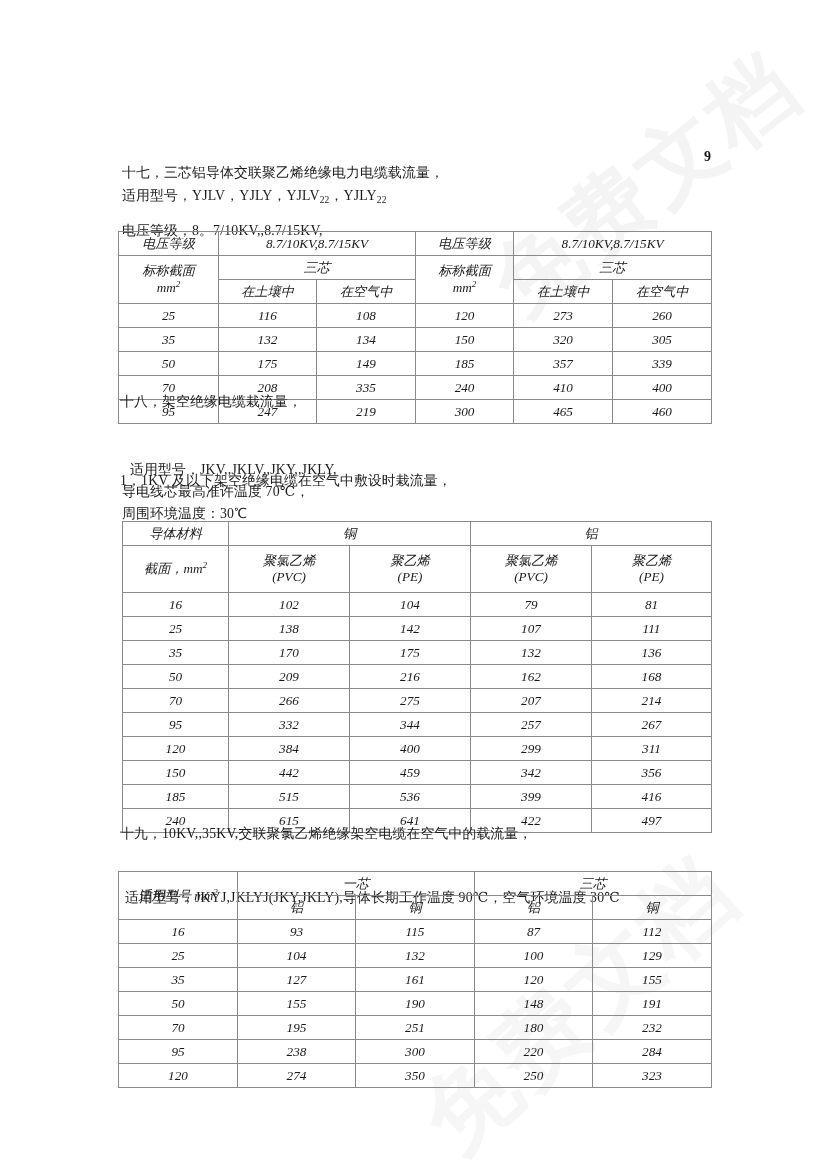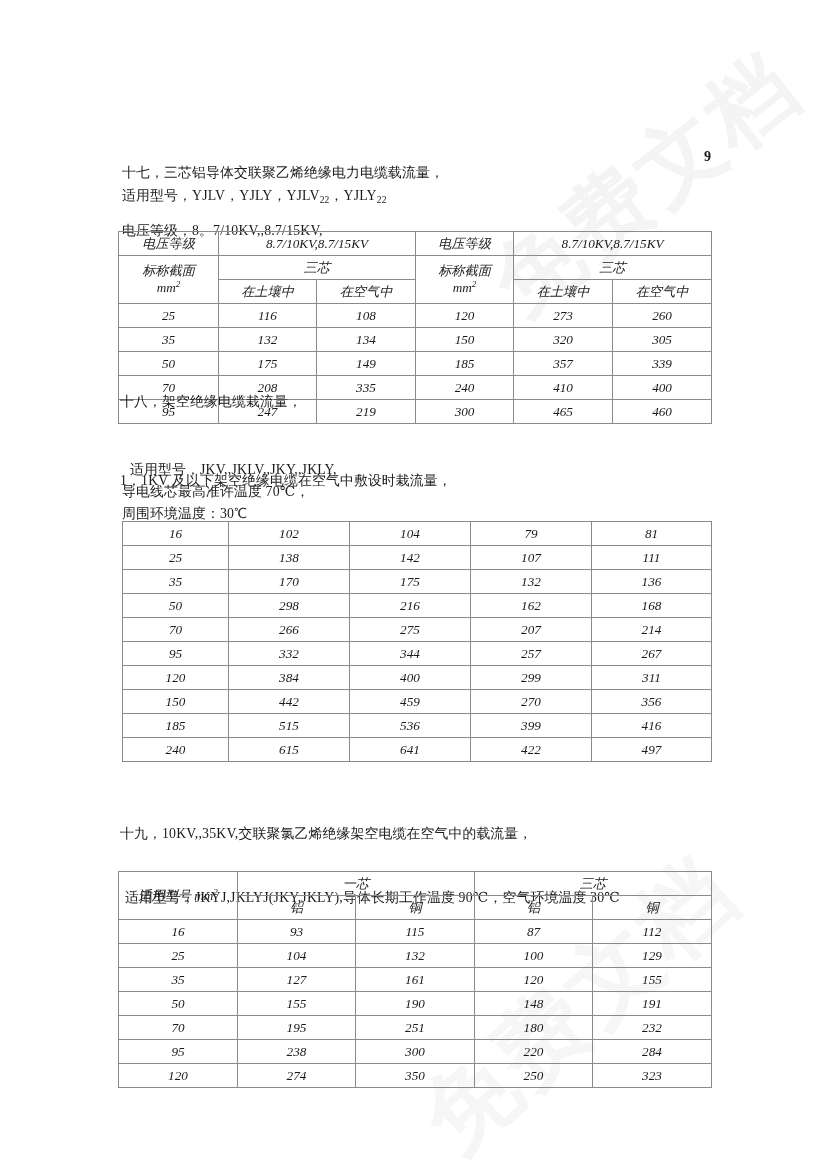--- a/index.html
+++ b/index.html
@@ -243,20 +243,44 @@
     <table class="dt" id="table2">
       <colgroup>
           <col class="c1">
           <col class="c2">
           <col class="c3">
           <col class="c4">
           <col class="c5">
         </colgroup>
       <tbody>
         <tr>
+          <td>导体材料</td>
+          <td colspan="2">铜</td>
+          <td colspan="2">铝</td>
+        </tr>
+        <tr>
+          <td class="hd2"><span>截面，mm</span><sup class="sq">2</sup></td>
+          <td class="hd2">
+            <span class="two-line">聚氯乙烯</span>
+            <span class="two-line">(PVC)</span>
+          </td>
+          <td class="hd2">
+            <span class="two-line">聚乙烯</span>
+            <span class="two-line">(PE)</span>
+          </td>
+          <td class="hd2">
+            <span class="two-line">聚氯乙烯</span>
+            <span class="two-line">(PVC)</span>
+          </td>
+          <td class="hd2">
+            <span class="two-line">聚乙烯</span>
+            <span class="two-line">(PE)</span>
+          </td>
+        </tr>
+        <tr>
           <td>16</td>
           <td>102</td>
           <td>104</td>
           <td>79</td>
           <td>81</td>
         </tr>
         <tr>
           <td>25</td>
           <td>138</td>
           <td>142</td>
@@ -265,21 +289,21 @@
         </tr>
         <tr>
           <td>35</td>
           <td>170</td>
           <td>175</td>
           <td>132</td>
           <td>136</td>
         </tr>
         <tr>
           <td>50</td>
-          <td>298</td>
+          <td>209</td>
           <td>216</td>
           <td>162</td>
           <td>168</td>
         </tr>
         <tr>
           <td>70</td>
           <td>266</td>
           <td>275</td>
           <td>207</td>
           <td>214</td>
@@ -295,21 +319,21 @@
           <td>120</td>
           <td>384</td>
           <td>400</td>
           <td>299</td>
           <td>311</td>
         </tr>
         <tr>
           <td>150</td>
           <td>442</td>
           <td>459</td>
-          <td>270</td>
+          <td>342</td>
           <td>356</td>
         </tr>
         <tr>
           <td>185</td>
           <td>515</td>
           <td>536</td>
           <td>399</td>
           <td>416</td>
         </tr>
         <tr>

